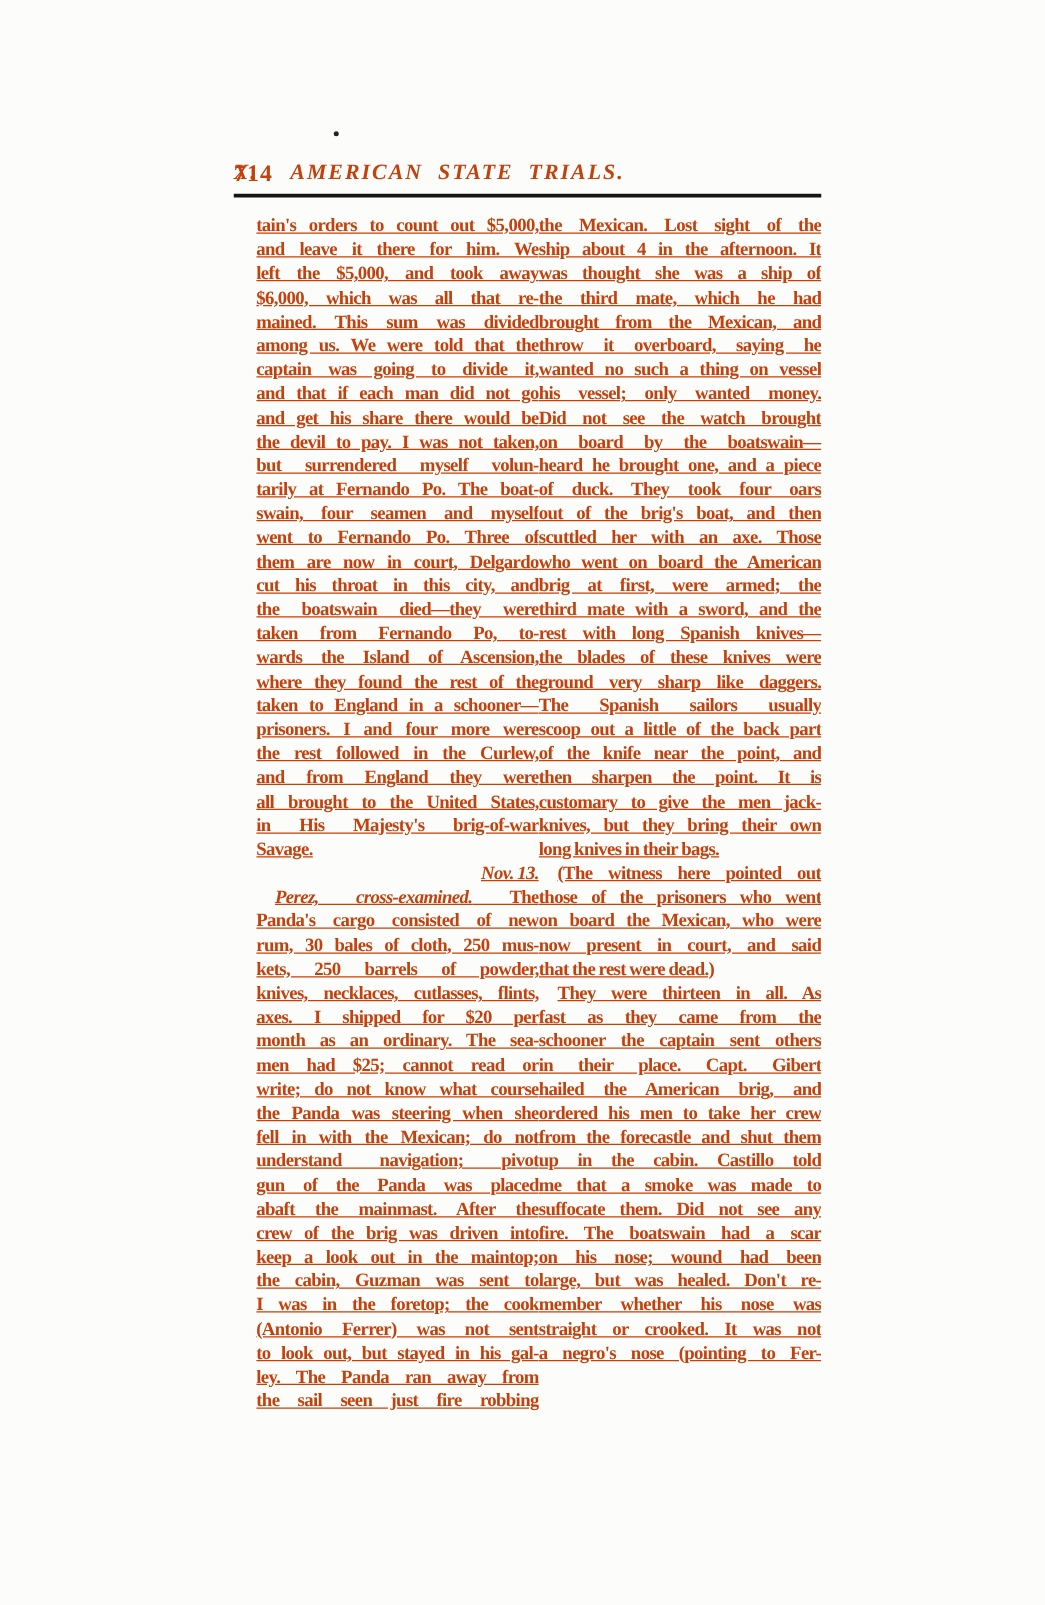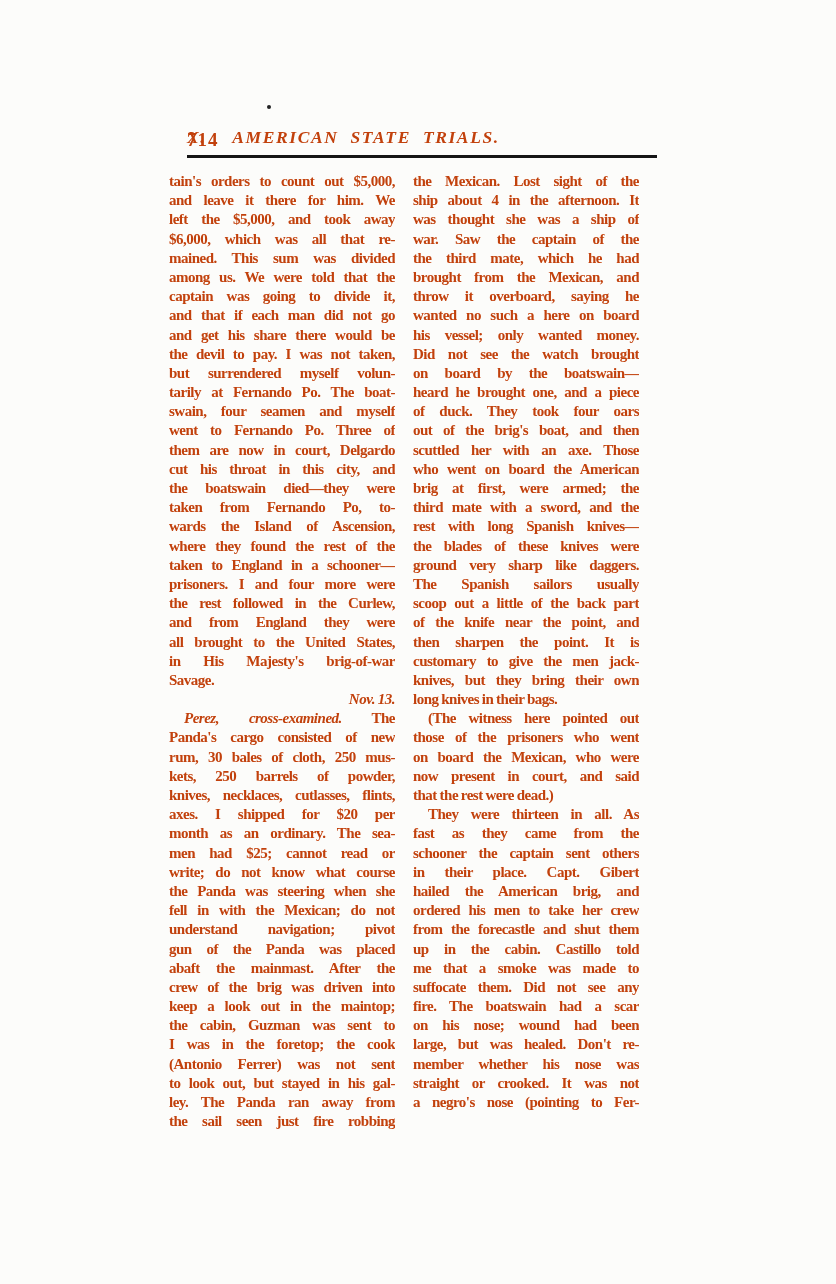--- a/index.html
+++ b/index.html
@@ -55,25 +55,25 @@
     position: absolute;
     left: 267px;
     top: 105px;
     width: 4px;
     height: 4px;
     border-radius: 50%;
     background: #222;
   }
   .columns {
     position: absolute;
-    left: 169px;
+    left: 205px;
     top: 172px;
     width: 470px;
     display: flex;
-    gap: 18px;
+    text-decoration: underline;
   }
   .column {
     width: 226px;
     font-size: 15px;
     font-weight: bold;
     line-height: 19.2px;
     letter-spacing: -0.5px;
     word-spacing: -0.5px;
   }
   .line {
@@ -152,25 +152,24 @@
         <div class="line"><span>I was in the foretop; the cook</span></div>
         <div class="line"><span>(Antonio Ferrer) was not sent</span></div>
         <div class="line"><span>to look out, but stayed in his gal-</span></div>
         <div class="line"><span>ley.  The Panda ran away from</span></div>
         <div class="line"><span>the sail seen just fire robbing</span></div>
       </div>
     <div class="column">
         <div class="line"><span>the Mexican.  Lost sight of the</span></div>
         <div class="line"><span>ship about 4 in the afternoon. It</span></div>
         <div class="line"><span>was thought she was a ship of</span></div>
-        <div class="line"><span>war.  Saw the captain of the</span></div>
         <div class="line"><span>the third mate, which he had</span></div>
         <div class="line"><span>brought from the Mexican, and</span></div>
         <div class="line"><span>throw it overboard, saying he</span></div>
-        <div class="line"><span>wanted no such a here on board</span></div>
+        <div class="line"><span>wanted no such a thing on vessel</span></div>
         <div class="line"><span>his vessel; only wanted money.</span></div>
         <div class="line"><span>Did not see the watch brought</span></div>
         <div class="line"><span>on board by the boatswain—</span></div>
         <div class="line"><span>heard he brought one, and a piece</span></div>
         <div class="line"><span>of duck.  They took four oars</span></div>
         <div class="line"><span>out of the brig's boat, and then</span></div>
         <div class="line"><span>scuttled her with an axe.  Those</span></div>
         <div class="line"><span>who went on board the American</span></div>
         <div class="line"><span>brig at first, were armed; the</span></div>
         <div class="line"><span>third mate with a sword, and the</span></div>

